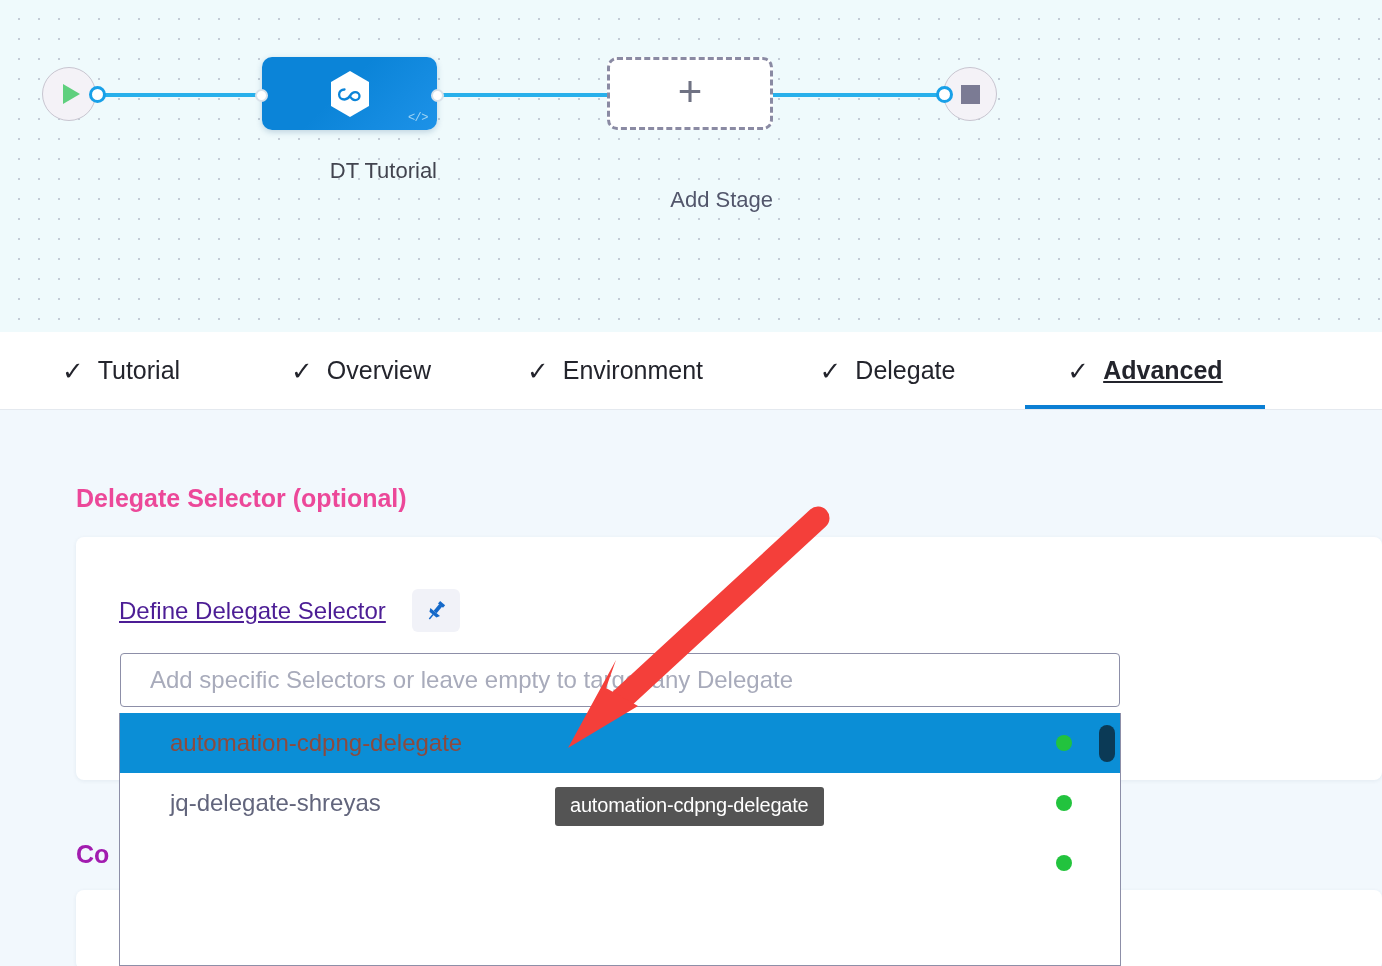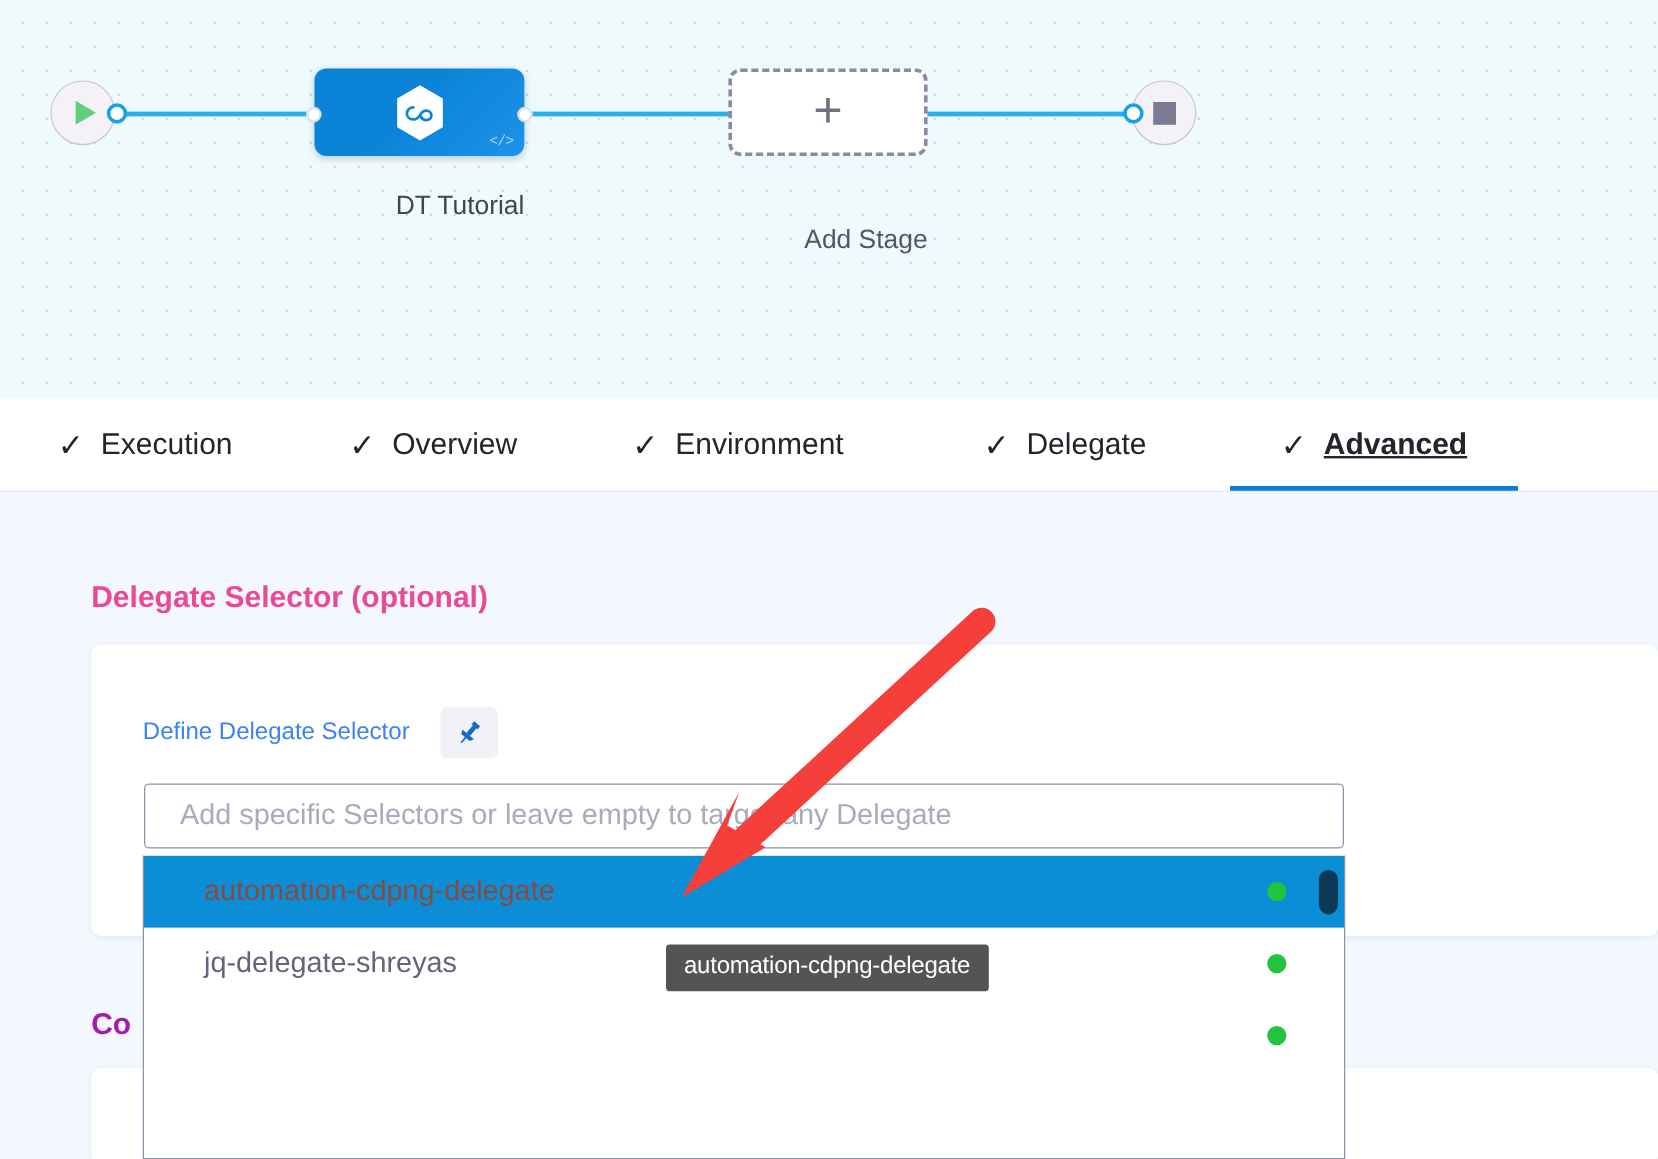--- a/index.html
+++ b/index.html
@@ -217,22 +217,23 @@
   }
 
   .define-row {
     position: absolute;
     left: 119px; top: 589px;
     display: flex;
     align-items: center;
     gap: 26px;
   }
   .define-label {
-    font-size: 20px;
-    color: #3b82f6;
+    font-size: 24px;
+    color: #4c1d95;
+    text-decoration: underline;
   }
   .pin-btn {
     width: 48px; height: 43px;
     background: #f1f2f8;
     border-radius: 6px;
     display: flex; align-items: center; justify-content: center;
     cursor: pointer;
   }
 
   .selector-input {
@@ -352,21 +353,21 @@
   <div class="dot-port port-b"></div>
   <div class="node-end">
     <div class="stop-sq"></div>
   </div>
 </div>
 
 <div class="tabbar">
 
   <div class="tab tab-0">
     <span class="check">✓</span>
-    <span class="tab-label">Execution</span>
+    <span class="tab-label">Tutorial</span>
   </div>
 
   <div class="tab tab-1">
     <span class="check">✓</span>
     <span class="tab-label">Overview</span>
   </div>
 
   <div class="tab tab-2">
     <span class="check">✓</span>
     <span class="tab-label">Environment</span>

